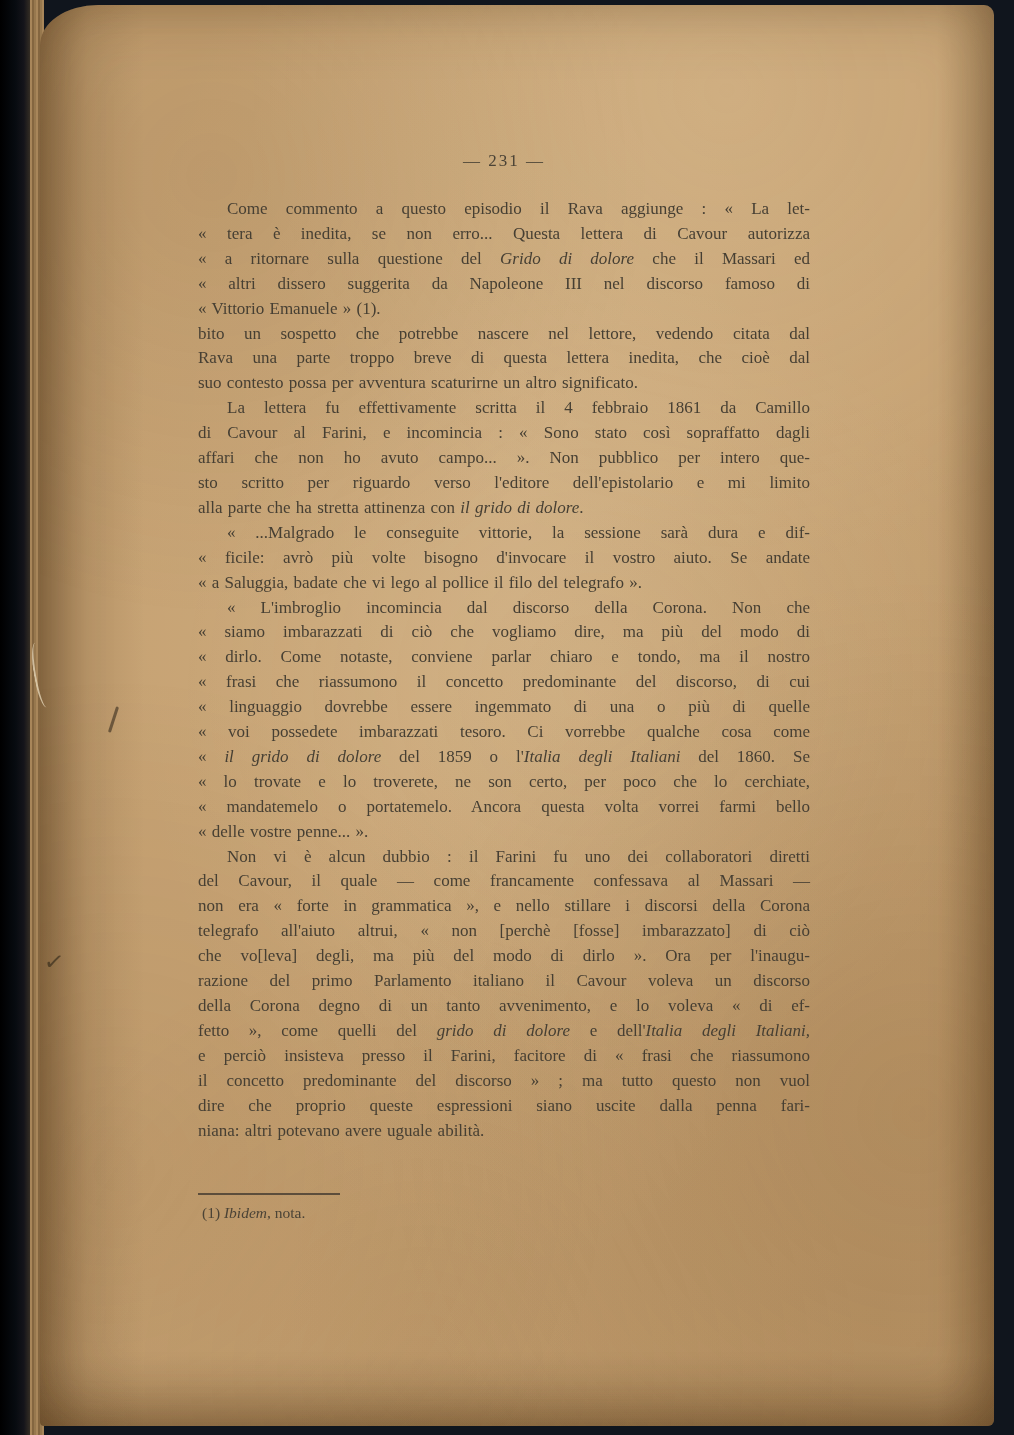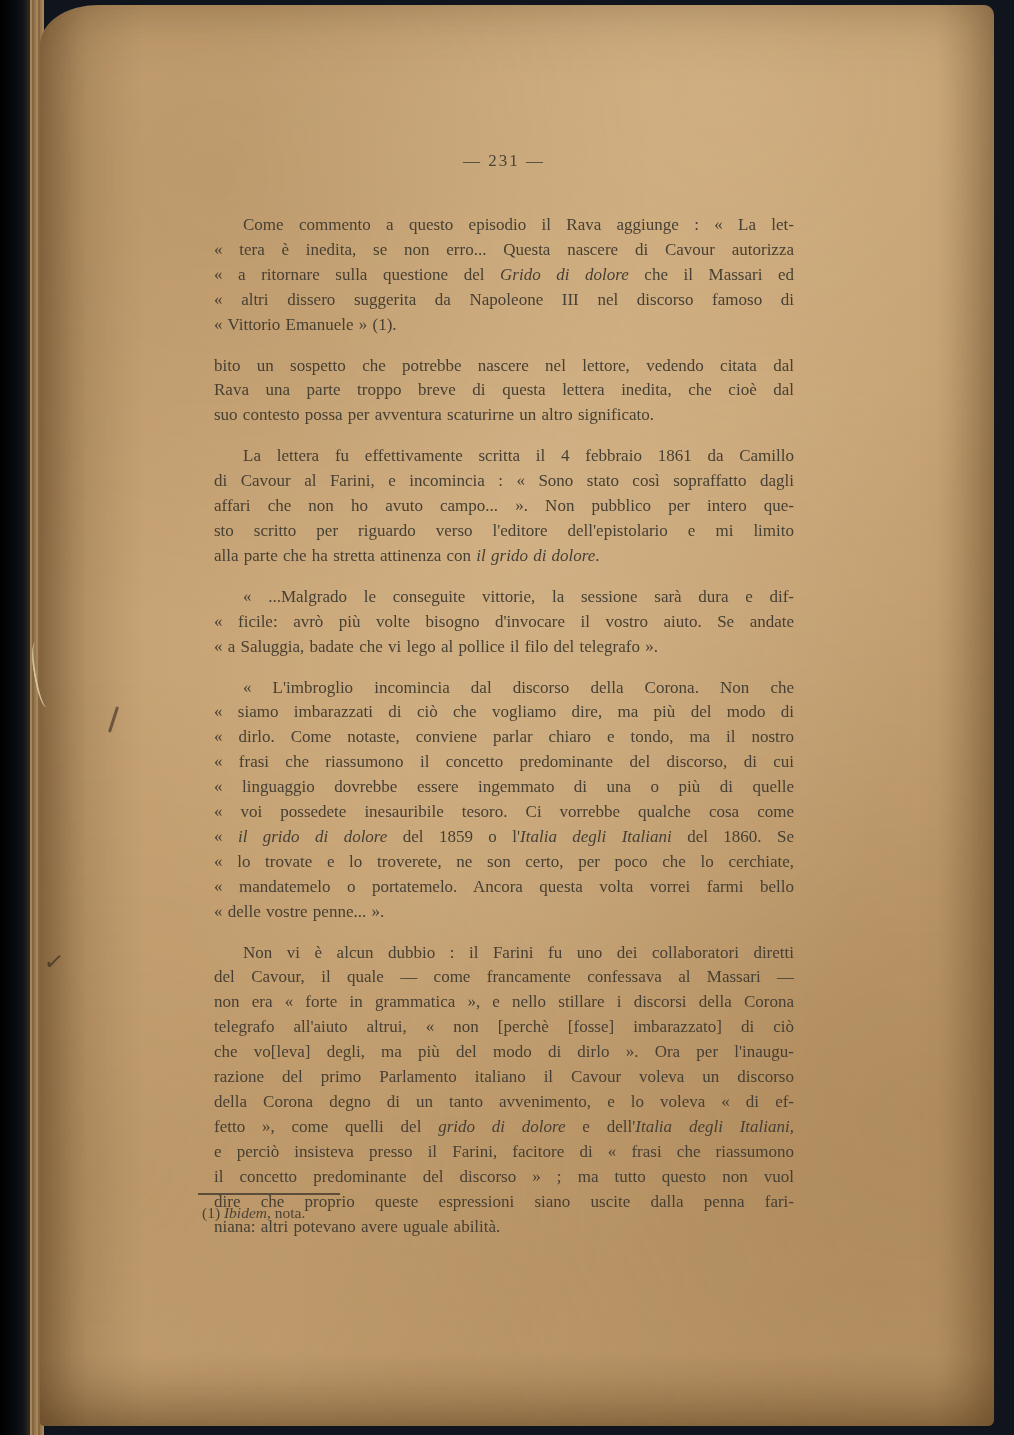--- a/index.html
+++ b/index.html
@@ -51,21 +51,21 @@
     position:absolute; left:158px; top:146px; width:612px;
     text-align:center;
     font-size:17px; letter-spacing:2px;
     color:#4b4336;
   }
 
   .text-block {
     position:absolute; left:158px; top:192px; width:612px;
     color:#463f33;
   }
-  .para { margin:16px; }
+  .para { margin:0; }
   .line {
     font-size:17px; line-height:24.9px;
     text-align:justify; text-align-last:justify;
     word-spacing:1px;
   }
   .line.last { text-align-last:left; }
   .line.indent { text-indent:29px; }
   .line i { }
 
   .footnote-rule {
@@ -105,21 +105,21 @@
   <div class="page-edges"></div>
 
   <div class="page">
     <div class="texture"></div>
 
     <div class="page-number">— 231 —</div>
 
     <div class="text-block">
         <div class="para">
           <div class="line indent"><span>Come commento a questo episodio il Rava aggiunge : « La let-</span></div>
-          <div class="line"><span>« tera è inedita, se non erro... Questa nascere di Cavour autorizza</span></div>
+          <div class="line"><span>« tera è inedita, se non erro... Questa lettera di Cavour autorizza</span></div>
           <div class="line"><span>« a ritornare sulla questione del </span><i>Grido di dolore</i><span> che il Massari ed</span></div>
           <div class="line"><span>« altri dissero suggerita da Napoleone III nel discorso famoso di</span></div>
           <div class="line last"><span>« Vittorio Emanuele » (1).</span></div>
         </div>
         <div class="para">
           <div class="line"><span>bito un sospetto che potrebbe nascere nel lettore, vedendo citata dal</span></div>
           <div class="line"><span>Rava una parte troppo breve di questa lettera inedita, che cioè dal</span></div>
           <div class="line last"><span>suo contesto possa per avventura scaturirne un altro significato.</span></div>
         </div>
         <div class="para">
@@ -133,21 +133,21 @@
           <div class="line indent"><span>« ...Malgrado le conseguite vittorie, la sessione sarà dura e dif-</span></div>
           <div class="line"><span>« ficile: avrò più volte bisogno d'invocare il vostro aiuto. Se andate</span></div>
           <div class="line last"><span>« a Saluggia, badate che vi lego al pollice il filo del telegrafo ».</span></div>
         </div>
         <div class="para">
           <div class="line indent"><span>« L'imbroglio incomincia dal discorso della Corona. Non che</span></div>
           <div class="line"><span>« siamo imbarazzati di ciò che vogliamo dire, ma più del modo di</span></div>
           <div class="line"><span>« dirlo. Come notaste, conviene parlar chiaro e tondo, ma il nostro</span></div>
           <div class="line"><span>« frasi che riassumono il concetto predominante del discorso, di cui</span></div>
           <div class="line"><span>« linguaggio dovrebbe essere ingemmato di una o più di quelle</span></div>
-          <div class="line"><span>« voi possedete inesauribile tesoro. Ci vorrebbe qualche cosa come</span></div>
+          <div class="line"><span>« voi possedete imbarazzati tesoro. Ci vorrebbe qualche cosa come</span></div>
           <div class="line"><span>« </span><i>il grido di dolore</i><span> del 1859 o l'</span><i>Italia degli Italiani</i><span> del 1860. Se</span></div>
           <div class="line"><span>« lo trovate e lo troverete, ne son certo, per poco che lo cerchiate,</span></div>
           <div class="line"><span>« mandatemelo o portatemelo. Ancora questa volta vorrei farmi bello</span></div>
           <div class="line last"><span>« delle vostre penne... ».</span></div>
         </div>
         <div class="para">
           <div class="line indent"><span>Non vi è alcun dubbio : il Farini fu uno dei collaboratori diretti</span></div>
           <div class="line"><span>del Cavour, il quale — come francamente confessava al Massari —</span></div>
           <div class="line"><span>non era « forte in grammatica », e nello stillare i discorsi della Corona</span></div>
           <div class="line"><span>telegrafo all'aiuto altrui, « non [perchè [fosse] imbarazzato] di ciò</span></div>

